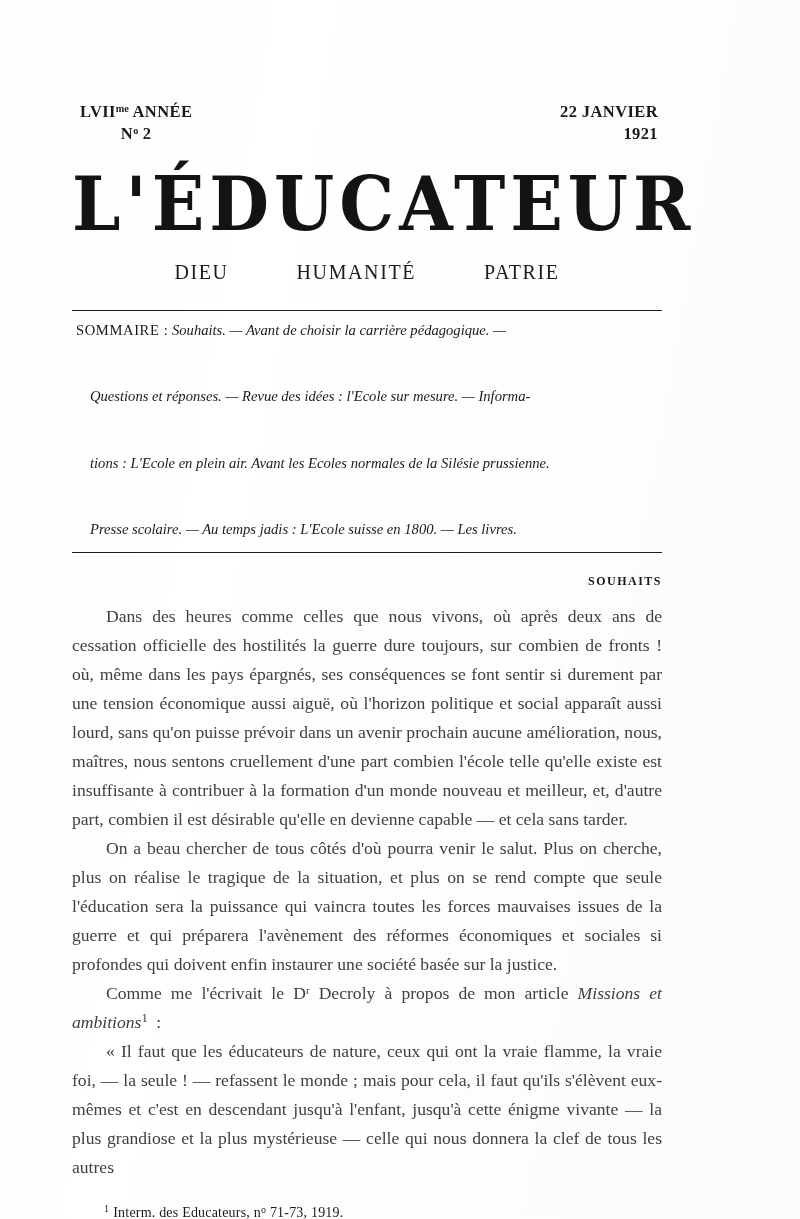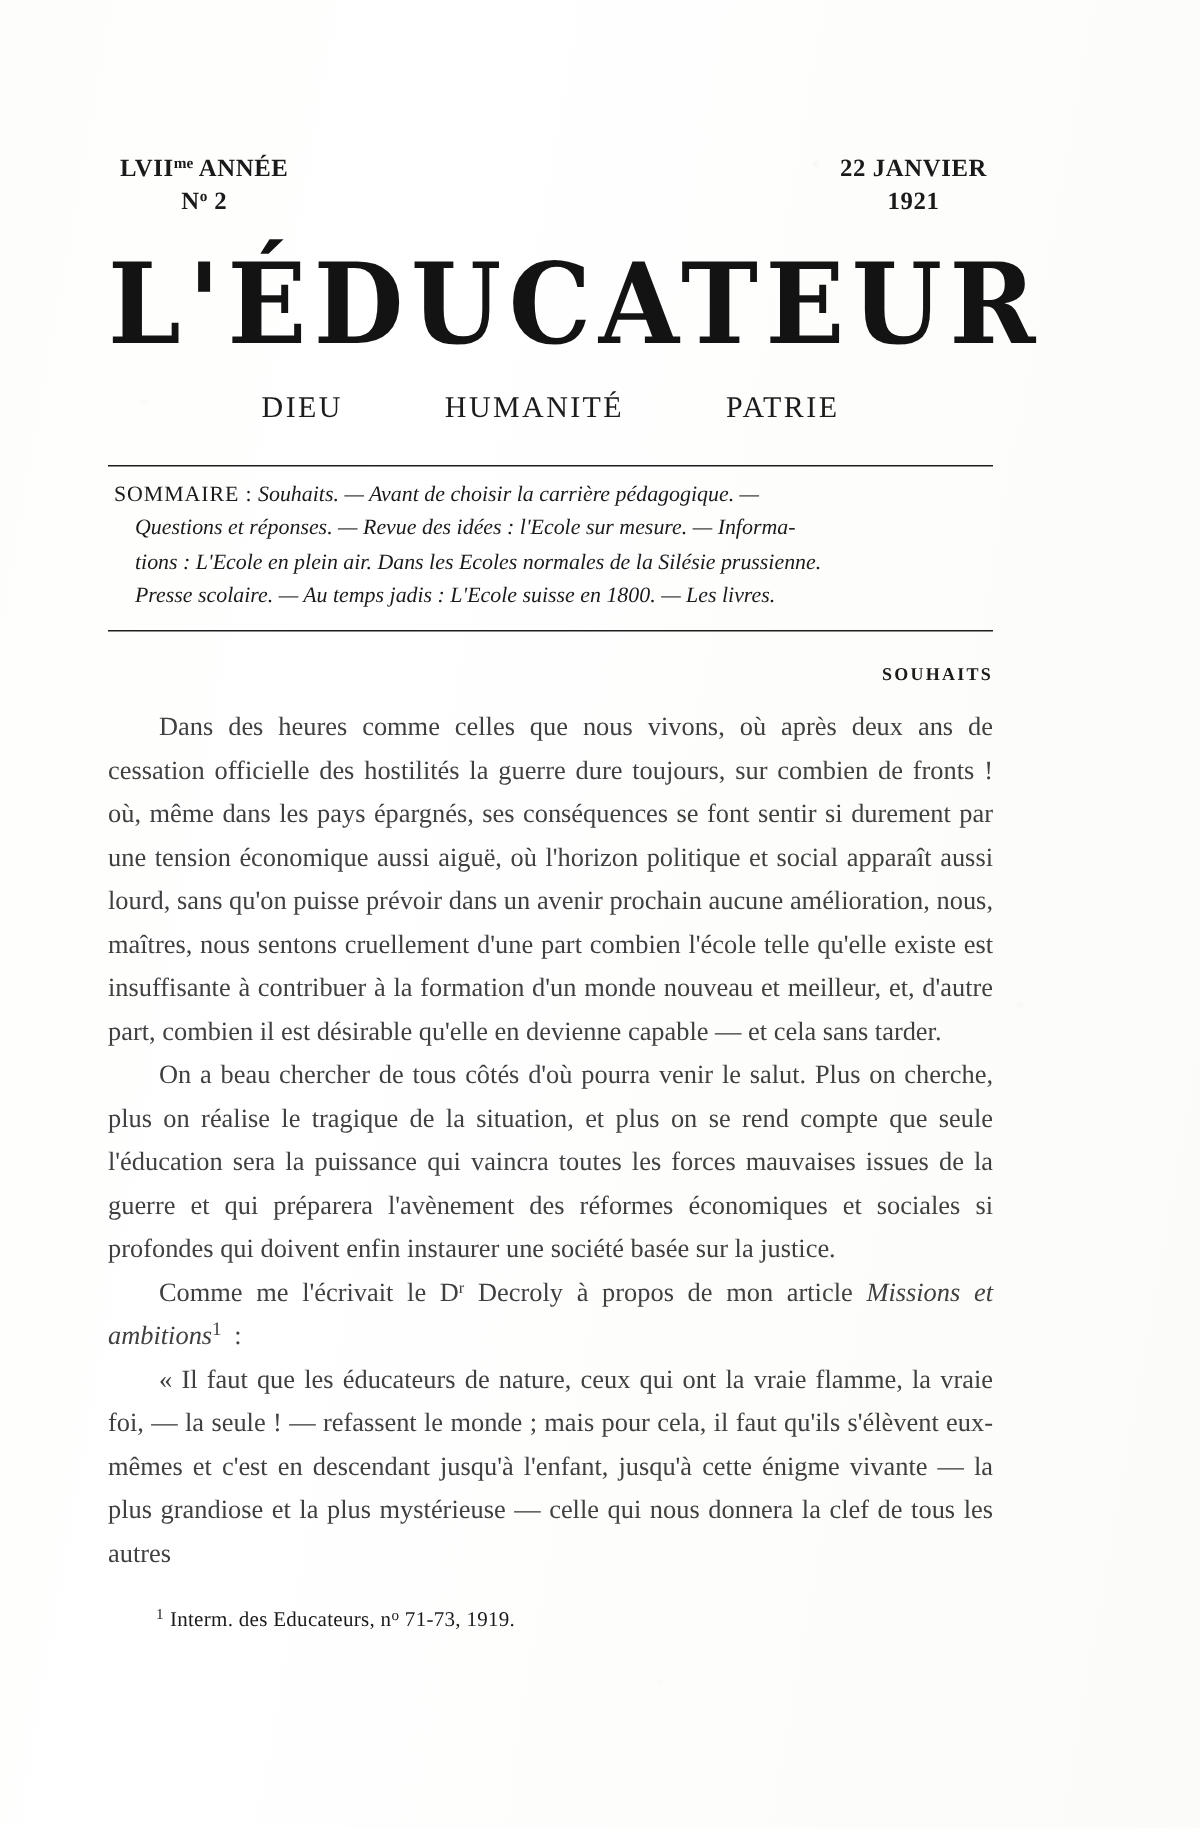--- a/index.html
+++ b/index.html
@@ -52,21 +52,21 @@
     line-height: 1.32;
     font-size: 16.5px;
     letter-spacing: 0.4px;
     font-weight: 700;
     font-family: "Liberation Serif", "DejaVu Serif", serif;
   }
   .date-block {
     position: absolute;
     right: 4px;
     top: 0;
-    text-align: center;
+    text-align: right;
     line-height: 1.32;
     font-size: 16.5px;
     letter-spacing: 0.4px;
     font-weight: 700;
   }
   .sup {
     font-size: 0.62em;
     vertical-align: 0.48em;
     letter-spacing: 0;
   }
@@ -113,21 +113,21 @@
     text-align: justify;
     text-justify: inter-word;
     padding: 0 2px 0 4px;
   }
   .sommaire .lead {
     font-style: normal;
     letter-spacing: 0.6px;
   }
   .sommaire p { margin: 0; text-indent: 0; }
   .sommaire .ln { display: block; }
-  .sommaire .ln-ind { display: block; padding-left: 14px; }
+  .sommaire .ln-ind { display: block; padding-left: 14px; margin-top: 44px; }
 
   
   .article-title {
     margin-top: 21px;
     text-align: right;
     font-weight: 700;
     font-size: 12px;
     letter-spacing: 1.5px;
   }
 
@@ -184,21 +184,21 @@
     <div class="motto">
       <span>DIEU</span><span>HUMANITÉ</span><span>PATRIE</span>
     </div>
 
     <hr class="rule rule-top">
 
     <div class="sommaire">
       <p>
         <span class="ln"><span class="lead">SOMMAIRE :</span> <span>Souhaits. — Avant de choisir la carrière pédagogique. —</span></span>
         <span class="ln-ind">Questions et réponses. — Revue des idées : l'Ecole sur mesure. — Informa-</span>
-        <span class="ln-ind">tions : L'Ecole en plein air. Dans les Ecoles normales de la Silésie prussienne.</span>
+        <span class="ln-ind">tions : L'Ecole en plein air. Avant les Ecoles normales de la Silésie prussienne.</span>
         <span class="ln-ind">Presse scolaire. — Au temps jadis : L'Ecole suisse en 1800. — Les livres.</span>
       </p>
     </div>
 
     <hr class="rule rule-bottom">
 
     <div class="article-title">SOUHAITS</div>
 
     <div class="body-text">
       <p>Dans des heures comme celles que nous vivons, où après deux ans de cessation officielle des hostilités la guerre dure toujours, sur combien de fronts ! où, même dans les pays épargnés, ses conséquences se font sentir si durement par une tension économique aussi aiguë, où l'horizon politique et social apparaît aussi lourd, sans qu'on puisse prévoir dans un avenir prochain aucune amélioration, nous, maîtres, nous sentons cruellement d'une part combien l'école telle qu'elle existe est insuffisante à contribuer à la formation d'un monde nouveau et meilleur, et, d'autre part, combien il est désirable qu'elle en devienne capable — et cela sans tarder.</p>

